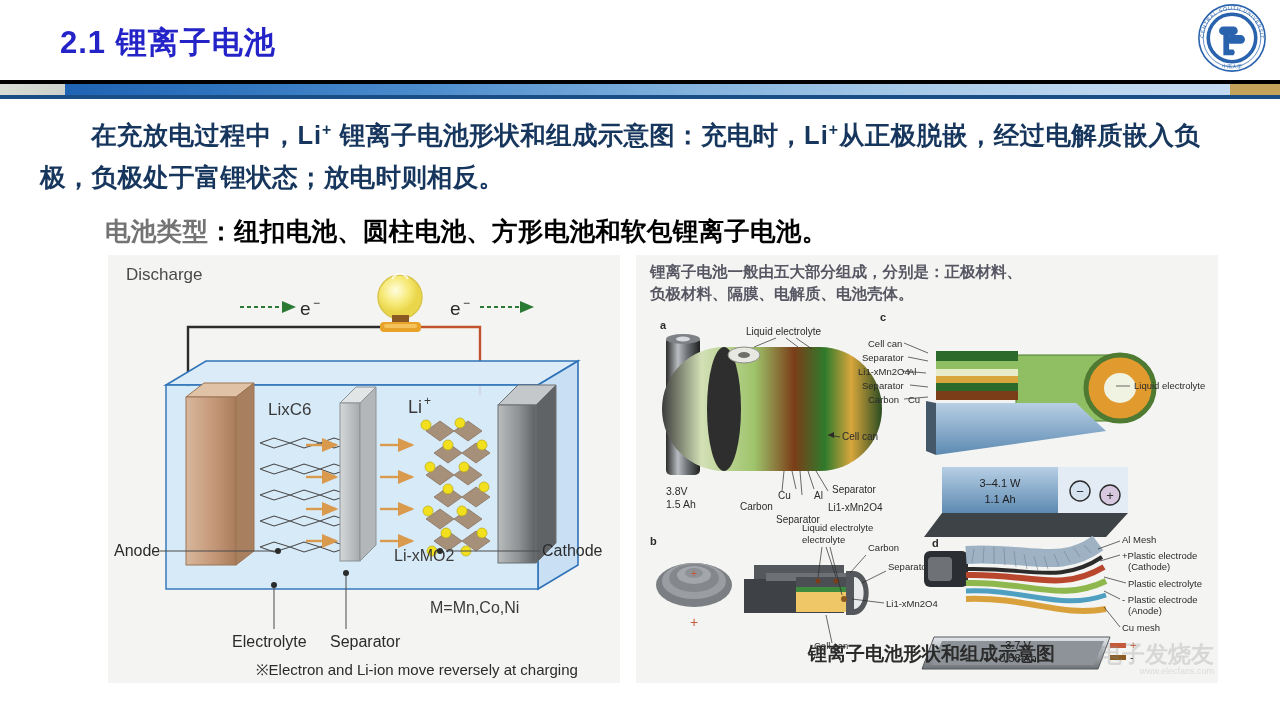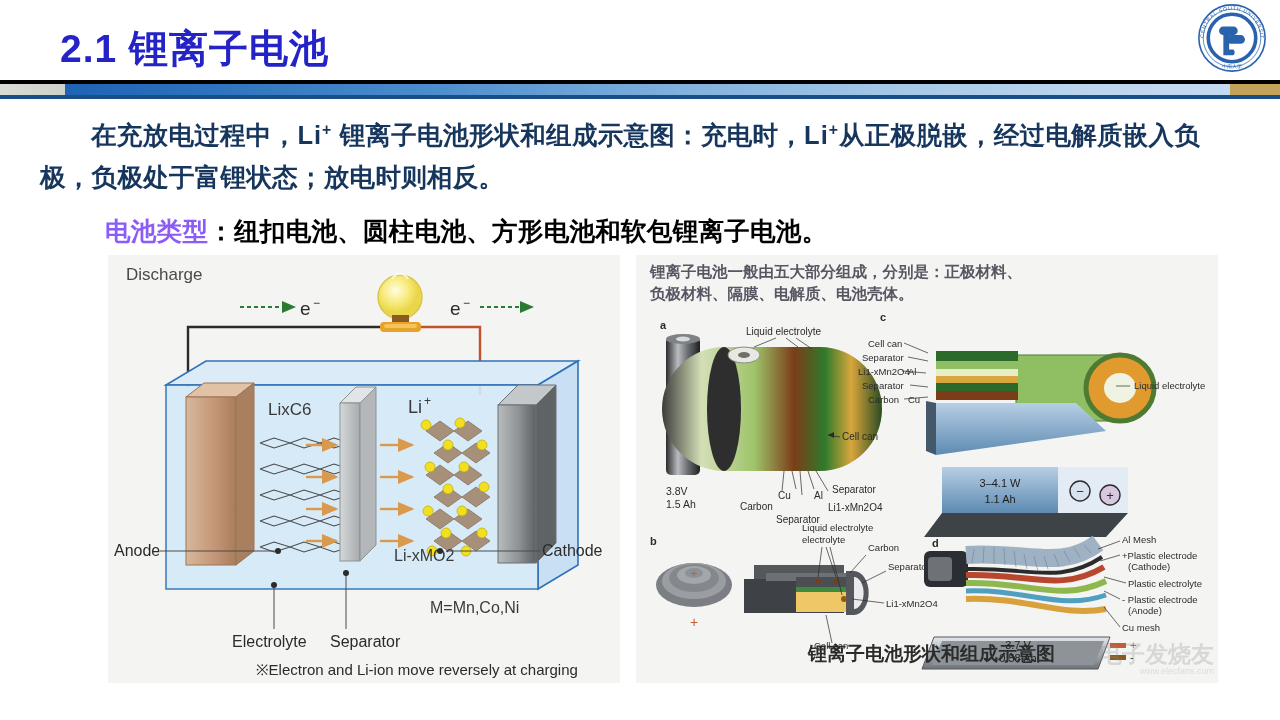--- a/index.html
+++ b/index.html
@@ -4,21 +4,21 @@
 <style>
   html,body{margin:0;padding:0;}
   body{
     width:1280px;height:720px;overflow:hidden;background:#ffffff;
     font-family:"Liberation Sans","DejaVu Sans",sans-serif;
     position:relative;
   }
   
   #slide-title{
     position:absolute;left:60px;top:22px;
-    font-size:39px;font-weight:bold;color:#2323c8;
+    font-size:31px;font-weight:bold;color:#2323c8;
     letter-spacing:1px;white-space:nowrap;
   }
   #university-logo{
     position:absolute;right:12px;top:2px;width:72px;height:72px;
   }
   #divider{
     position:absolute;left:0;top:80px;width:1280px;height:19px;
   }
   #divider .bar-top{position:absolute;left:0;top:0;width:100%;height:4px;background:#000000;}
   #divider .bar-gray{position:absolute;left:0;top:4px;width:65px;height:11px;
@@ -35,21 +35,21 @@
     letter-spacing:0.3px;
   }
   #body-text .para{text-indent:2em;margin:0;}
   #body-text .ion{font-family:"Liberation Sans",sans-serif;letter-spacing:1px;}
   #body-text sup{font-size:.62em;vertical-align:super;}
   #types-line{
     position:absolute;left:40px;top:212px;width:1210px;
     font-size:25.5px;line-height:38px;font-weight:bold;color:#000000;
     text-indent:2.55em;letter-spacing:0.3px;
   }
-  #types-line .label{color:#8b5cf6;}
+  #types-line .label{color:#737373;}
 
   
   .figure{position:absolute;background:#f4f4f2;}
   #fig-left{left:108px;top:255px;width:512px;height:428px;}
   #fig-right{left:636px;top:255px;width:582px;height:428px;}
 
   svg{display:block;}
 </style>
 </head>
 <body>

